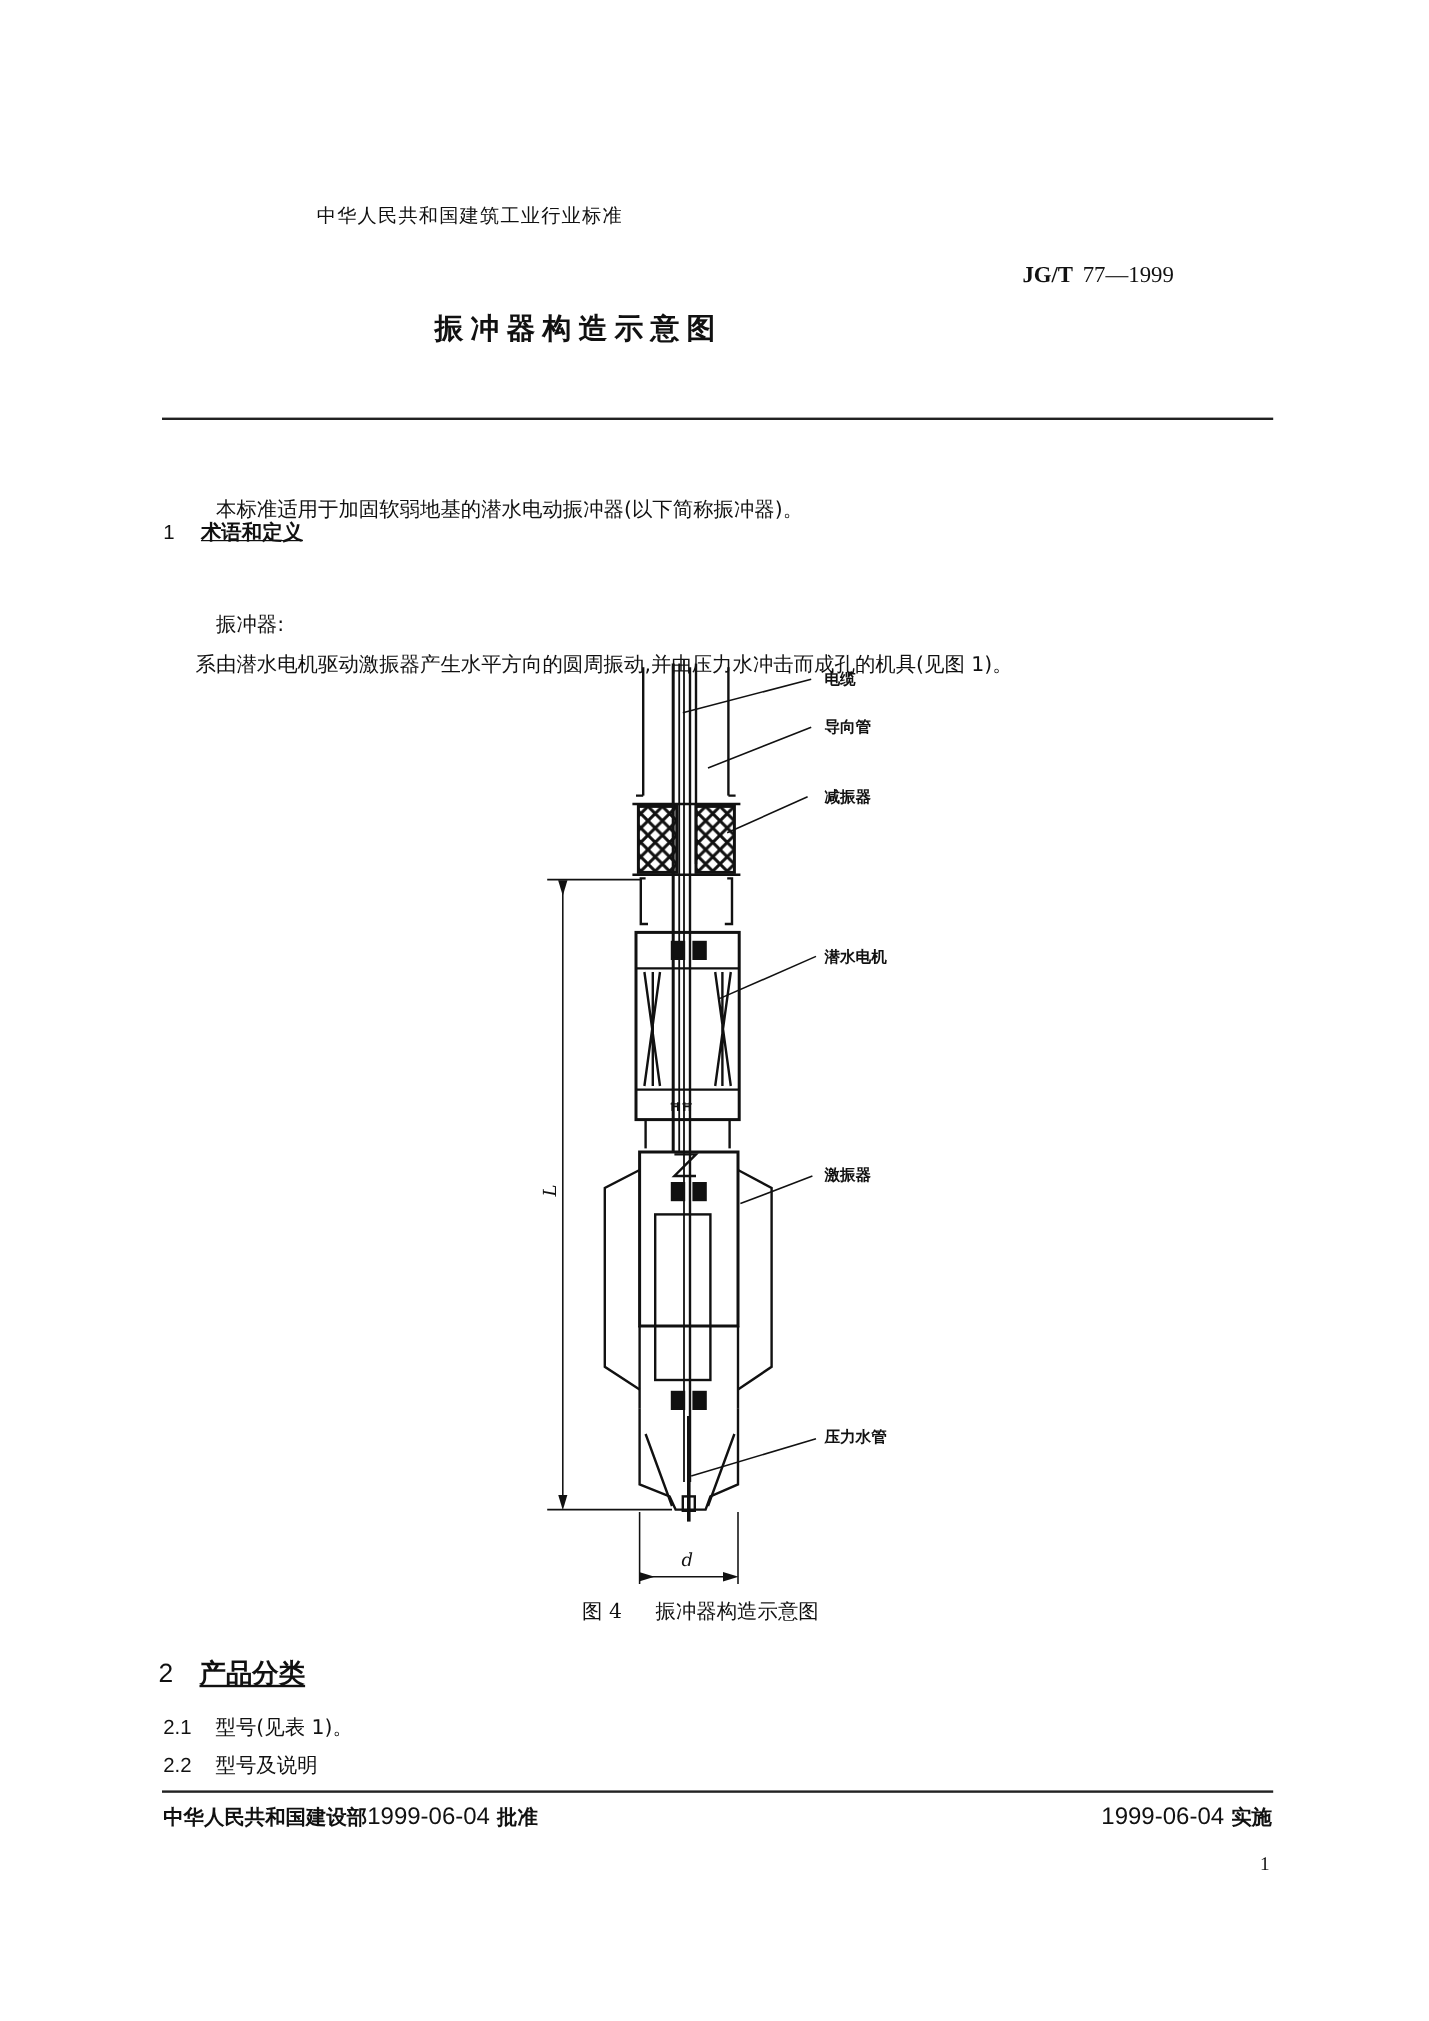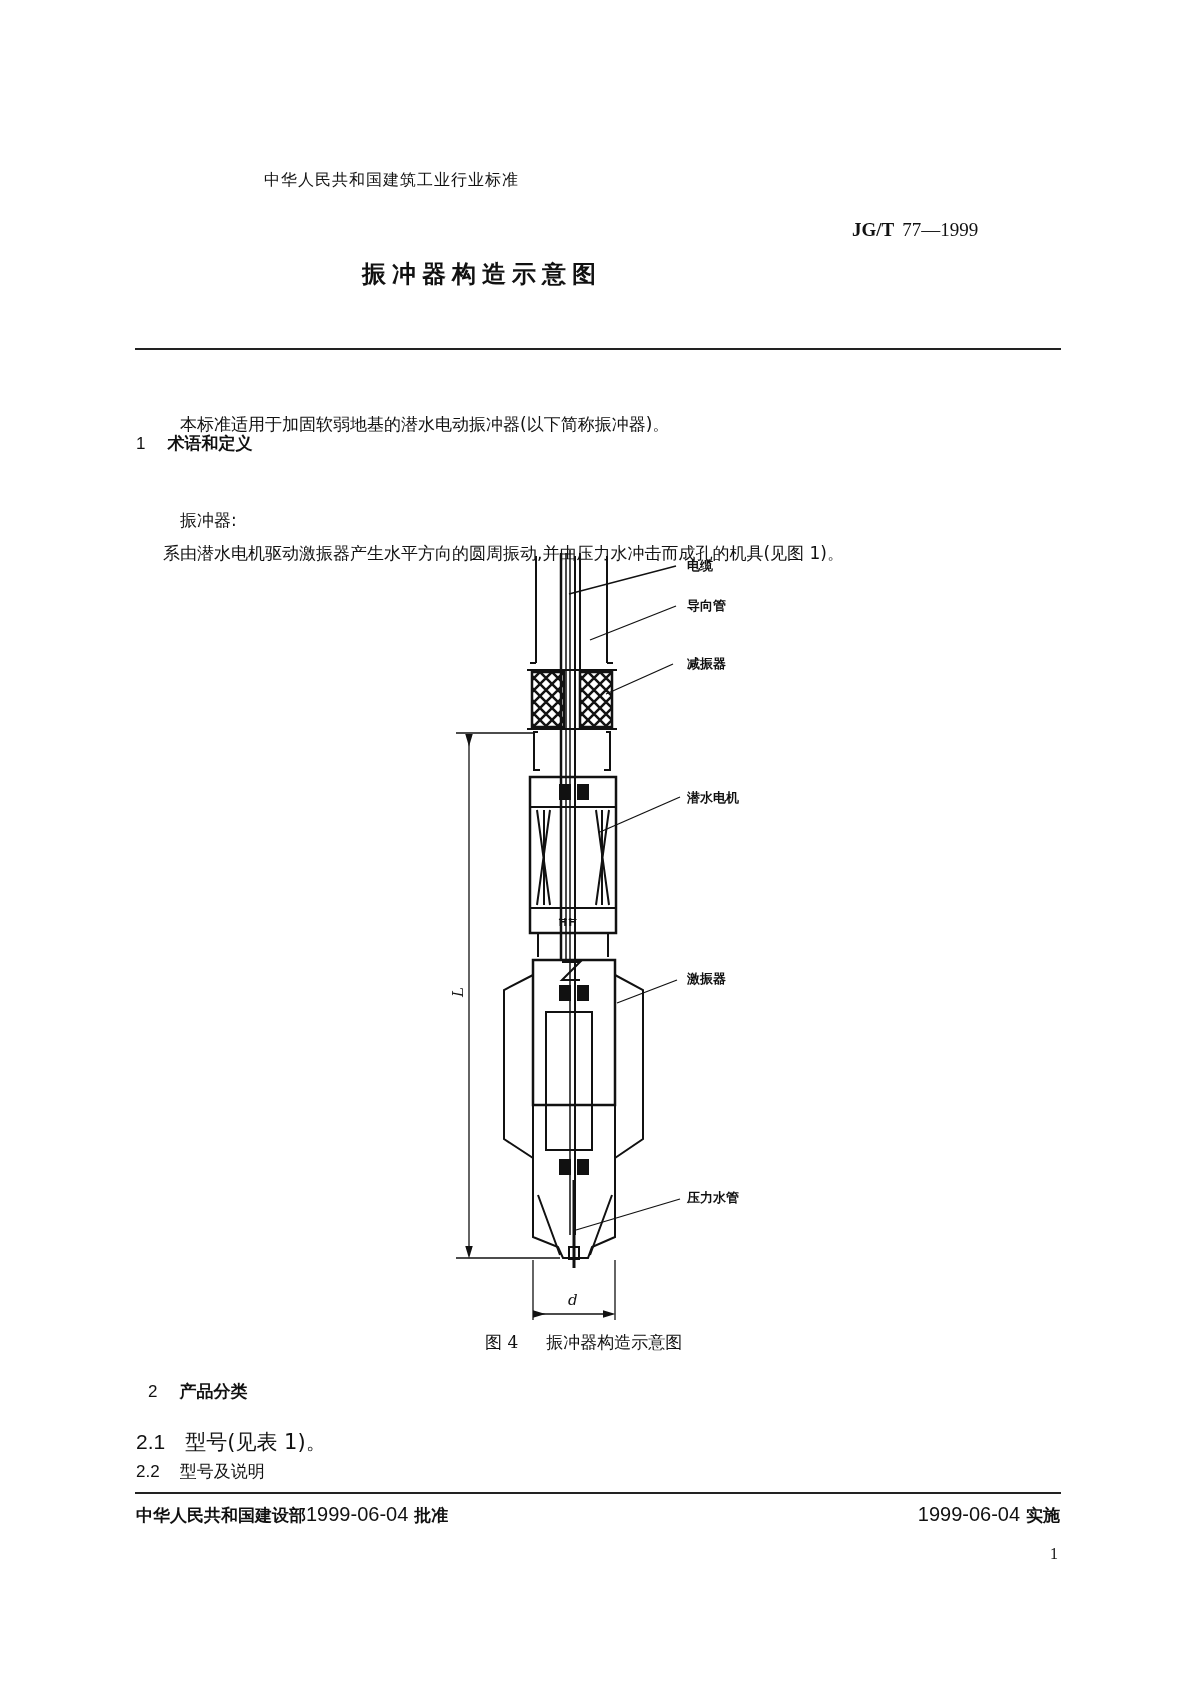--- a/index.html
+++ b/index.html
@@ -9,27 +9,27 @@
   .std-title { left: 264px; top: 170px; font-size: 16px; font-weight: normal; letter-spacing: 1px; }
   .std-code { left: 852px; top: 218px; font-size: 19px; }
   .std-code .jg { font-family: "Liberation Serif", serif; font-weight: bold; }
   .std-code .num { font-family: Liberation Serif, serif; font-stretch: condensed; margin-left: 8px; }
   .doc-title { left: 362px; top: 258px; font-size: 24px; font-weight: bold; letter-spacing: 6px; }
   .rule { position: absolute; left: 135px; width: 926px; height: 2px; background: #222; }
   .body-text { font-size: 17px; margin-top: 29px; }
   .scope { left: 180px; top: 384px; }
   .sec1 { left: 136px; top: 432px; font-size: 17px; }
   .sec-num { font-family: "Liberation Sans", sans-serif; margin-right: 22px; }
-  .sec-title { font-weight: bold; }
+  .sec-title { font-weight: bold; text-decoration: underline; }
   .term { left: 180px; top: 480px; }
   .def { left: 163px; top: 513px; }
   .fig-caption { left: 485px; top: 1331px; font-size: 17px; font-family: "DejaVu Serif", serif; }
   .fig-caption .fnum { margin-right: 28px; }
-  .sec2 { left: 148px; top: 1380px; font-size: 17px; }
-  .sub1 { left: 136px; top: 1428px; font-size: 21px; }
+  .sec2 { left: 132px; top: 1380px; font-size: 22px; }
+  .sub1 { left: 136px; top: 1428px; font-size: 17px; }
   .sub2 { left: 136px; top: 1460px; font-size: 17px; }
   .sub-num { font-family: "Liberation Sans", sans-serif; margin-right: 20px; }
   .footer-left { left: 136px; top: 1503px; font-size: 17px; font-weight: bold; }
   .footer-left .d, .footer-right .d { font-weight: normal; font-family: "Liberation Sans", sans-serif; font-size: 20px; }
   .footer-right { right: 131px; top: 1503px; font-size: 17px; font-weight: bold; }
   .page-num { right: 133px; top: 1545px; font-size: 16px; font-family: "Liberation Serif", serif; }
   .diagram { position: absolute; left: 0; top: 0; }
   .lbl { font-size: 13px; font-weight: bold; font-family: "DejaVu Sans", sans-serif; fill: #111; }
 </style>
 </head>

